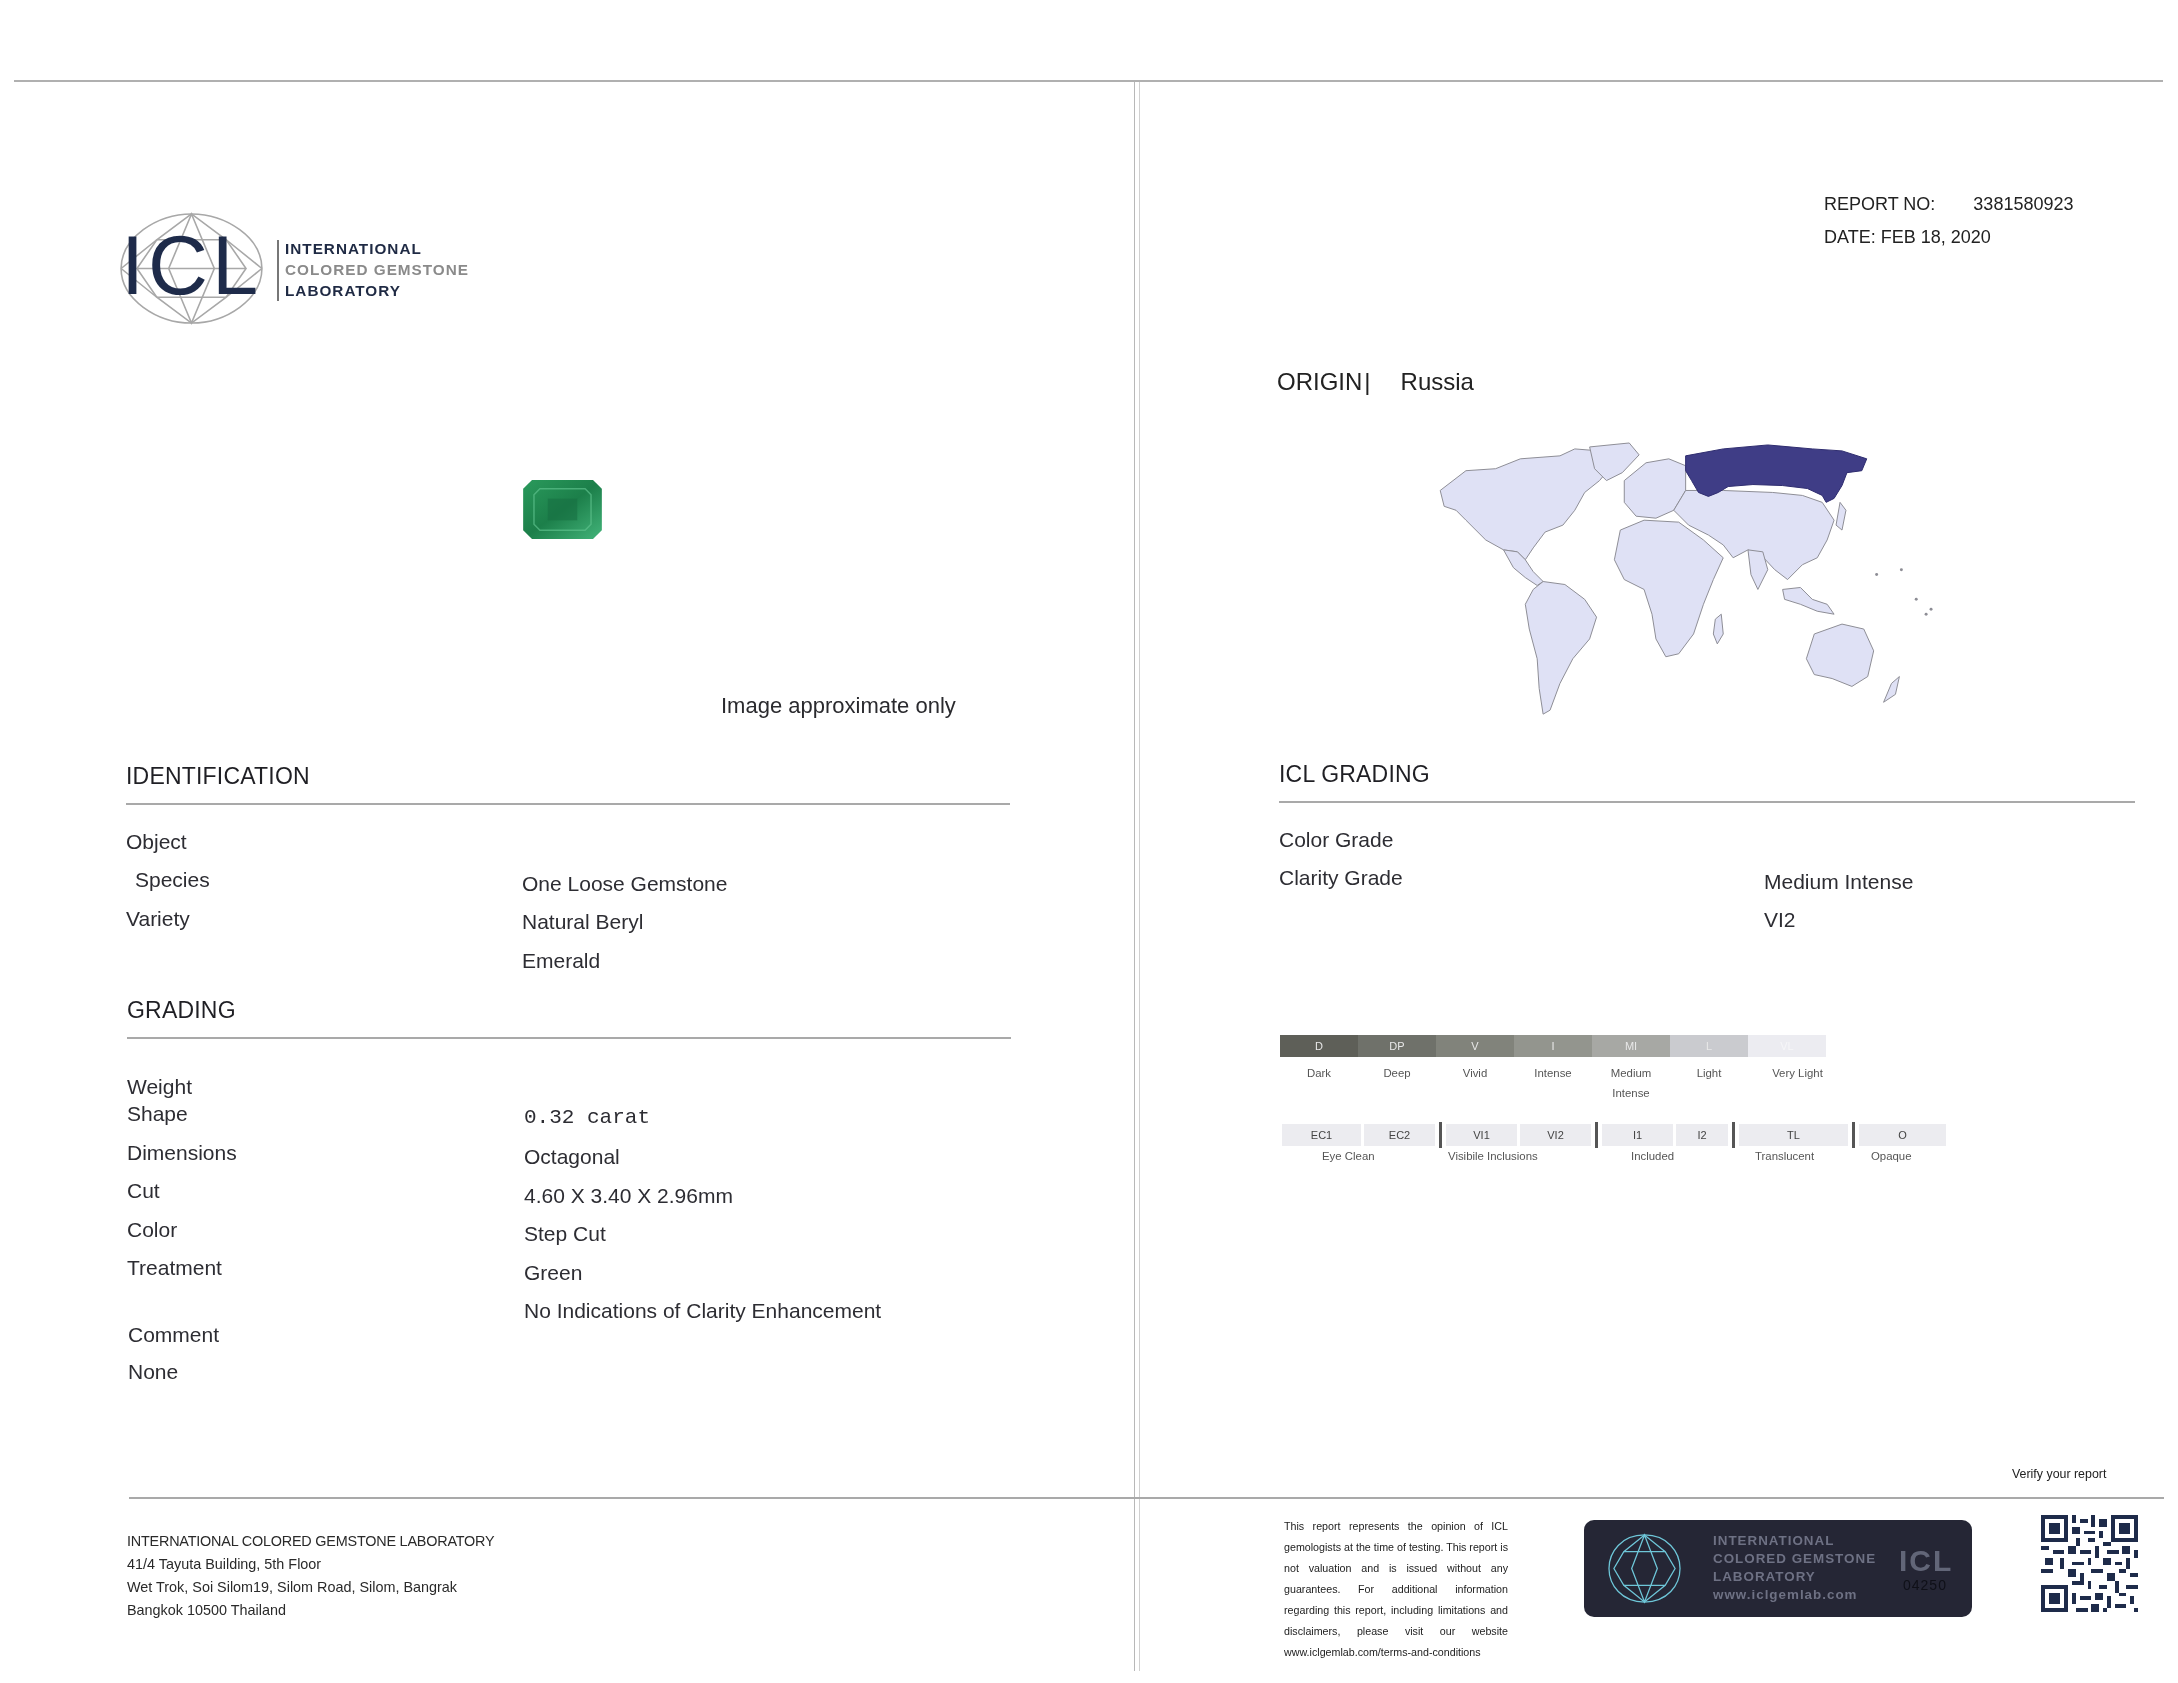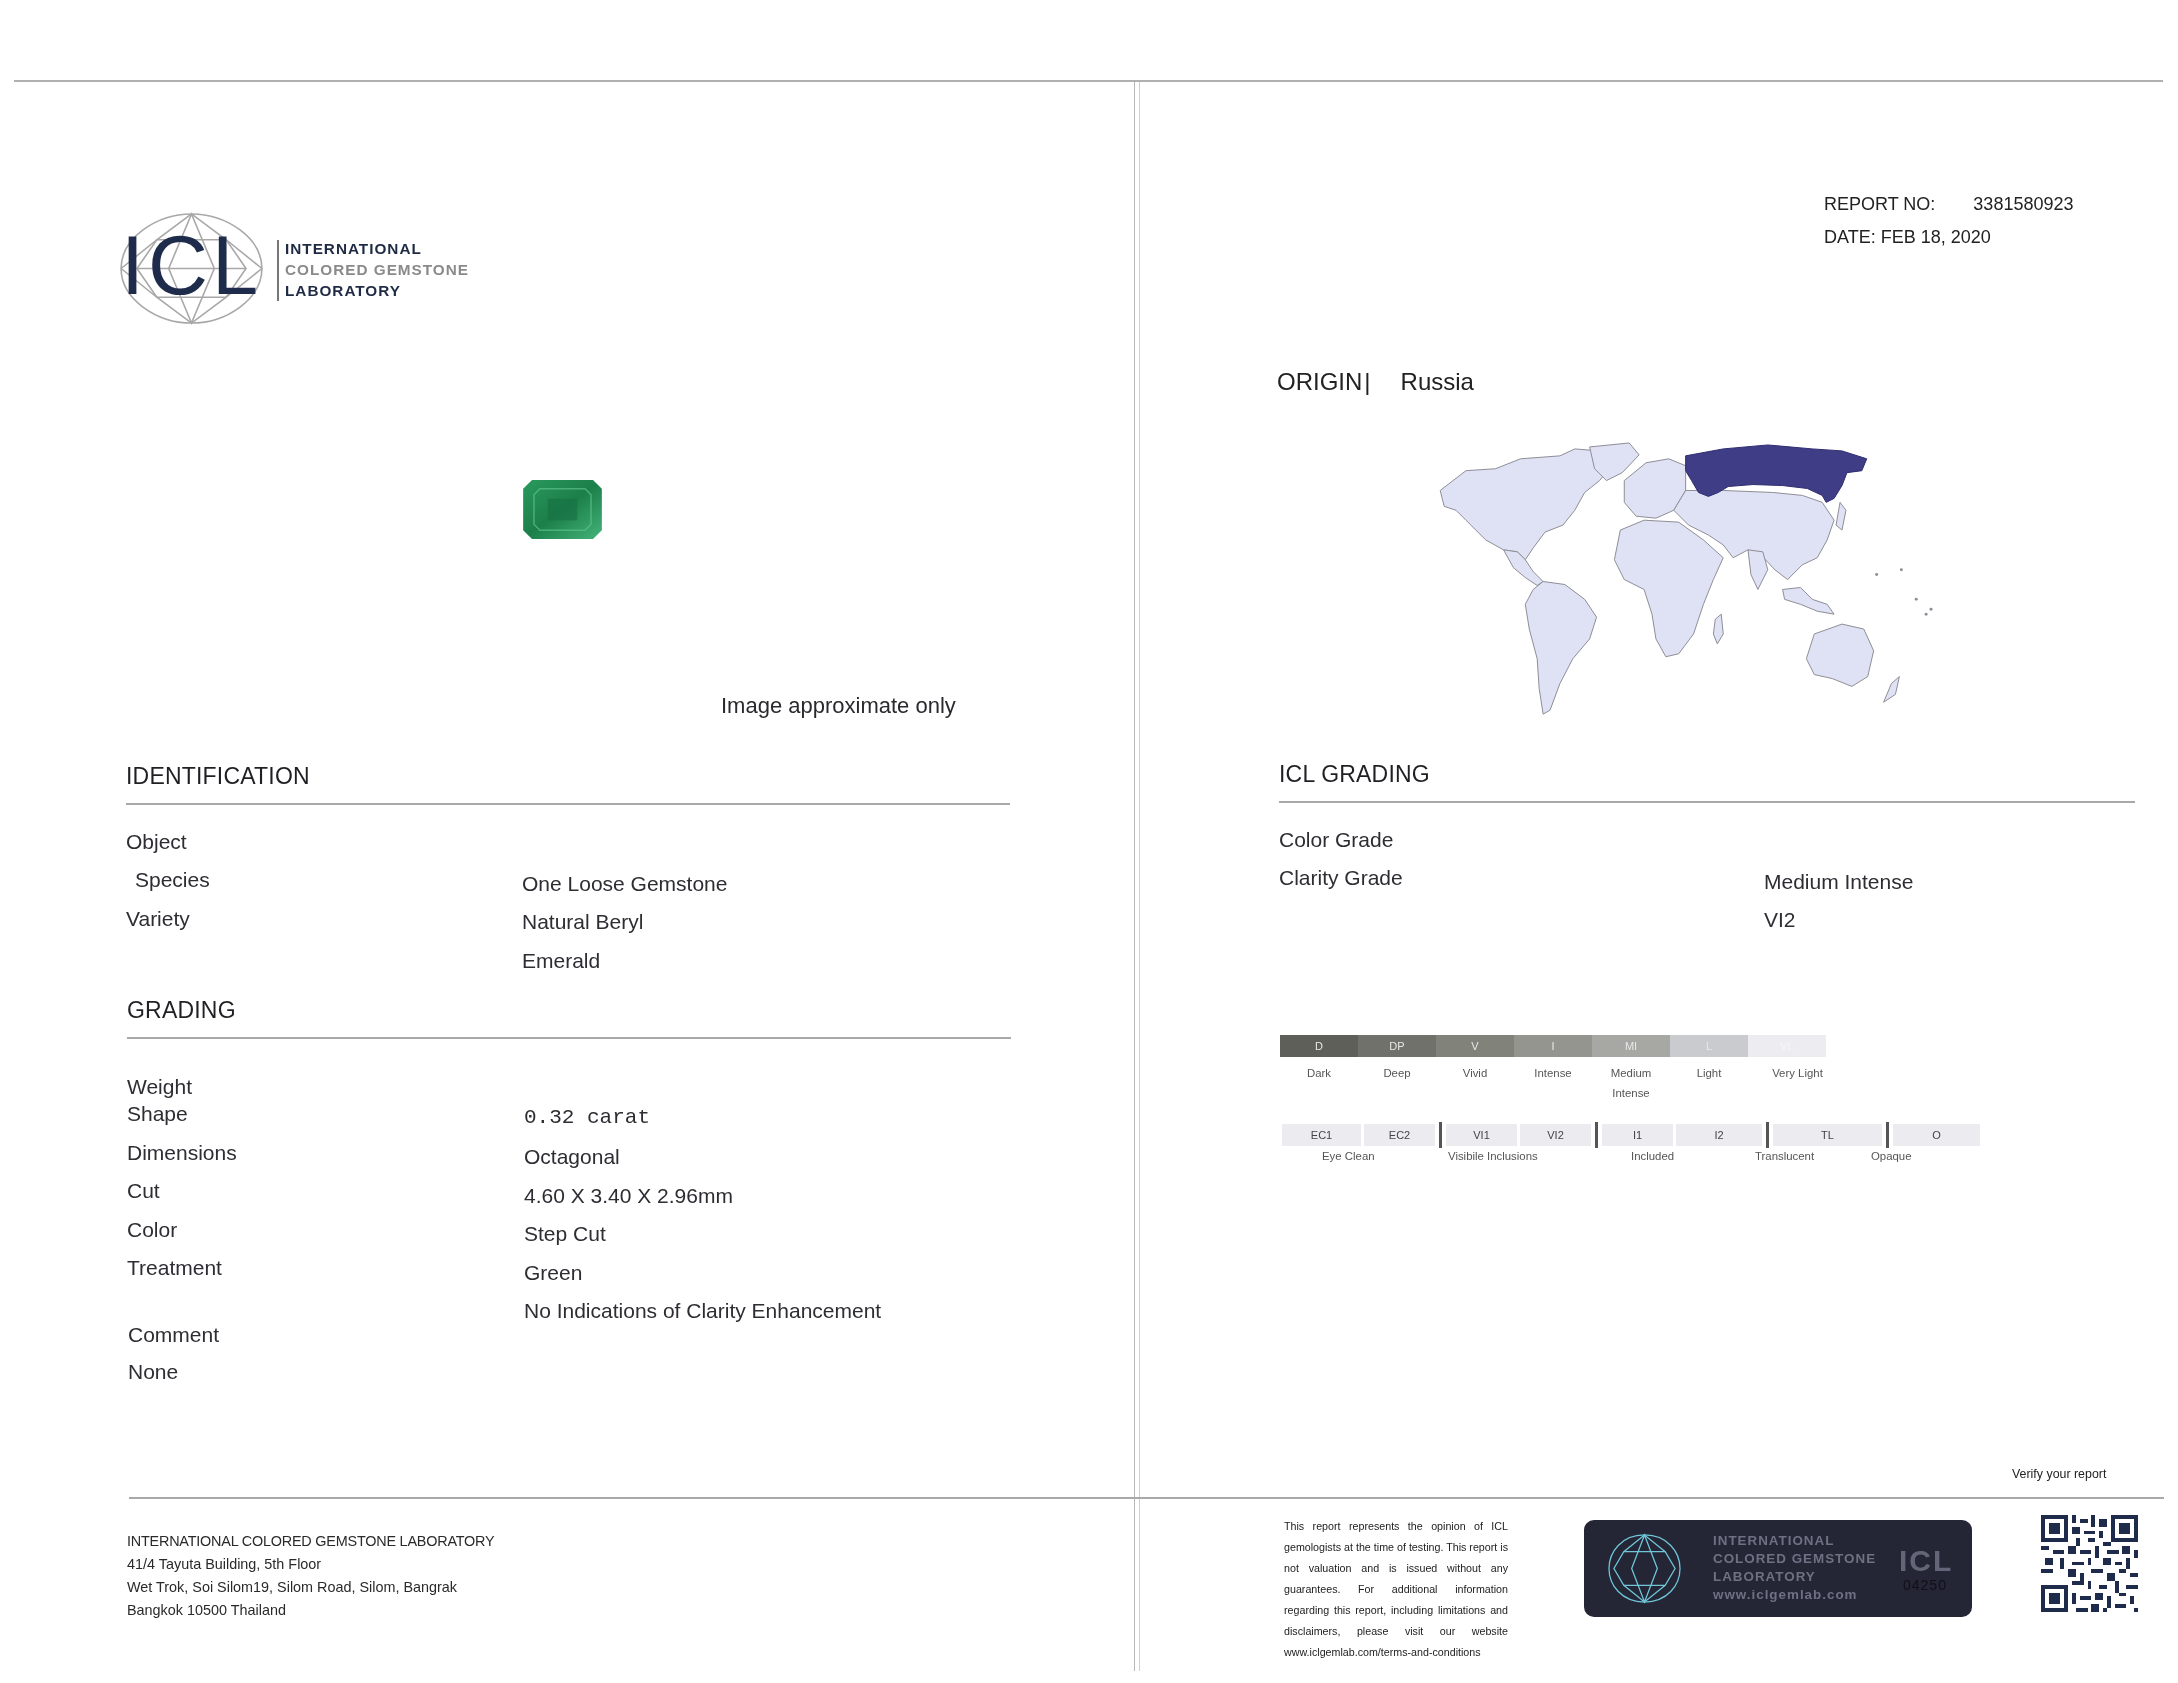--- a/index.html
+++ b/index.html
@@ -202,21 +202,21 @@
 </div>
 
 <div class="qscale">
   <div class="qseg" style="width:79px;">EC1</div>
   <div class="qseg" style="width:71px;">EC2</div>
   <div class="qsep"></div>
   <div class="qseg" style="width:71px;">VI1</div>
   <div class="qseg" style="width:71px;">VI2</div>
   <div class="qsep"></div>
   <div class="qseg" style="width:71px;">I1</div>
-  <div class="qseg" style="width:86px;">I2</div>
+  <div class="qseg" style="width:52px;">I2</div>
   <div class="qsep"></div>
   <div class="qseg" style="width:109px;">TL</div>
   <div class="qsep"></div>
   <div class="qseg" style="width:87px;">O</div>
 </div>
 <div class="qlabels">
   <span style="left:40px; top:2px;">Eye Clean</span>
   <span style="left:166px; top:2px;">Visibile Inclusions</span>
   <span style="left:349px; top:2px;">Included</span>
   <span style="left:473px; top:2px;">Translucent</span>

